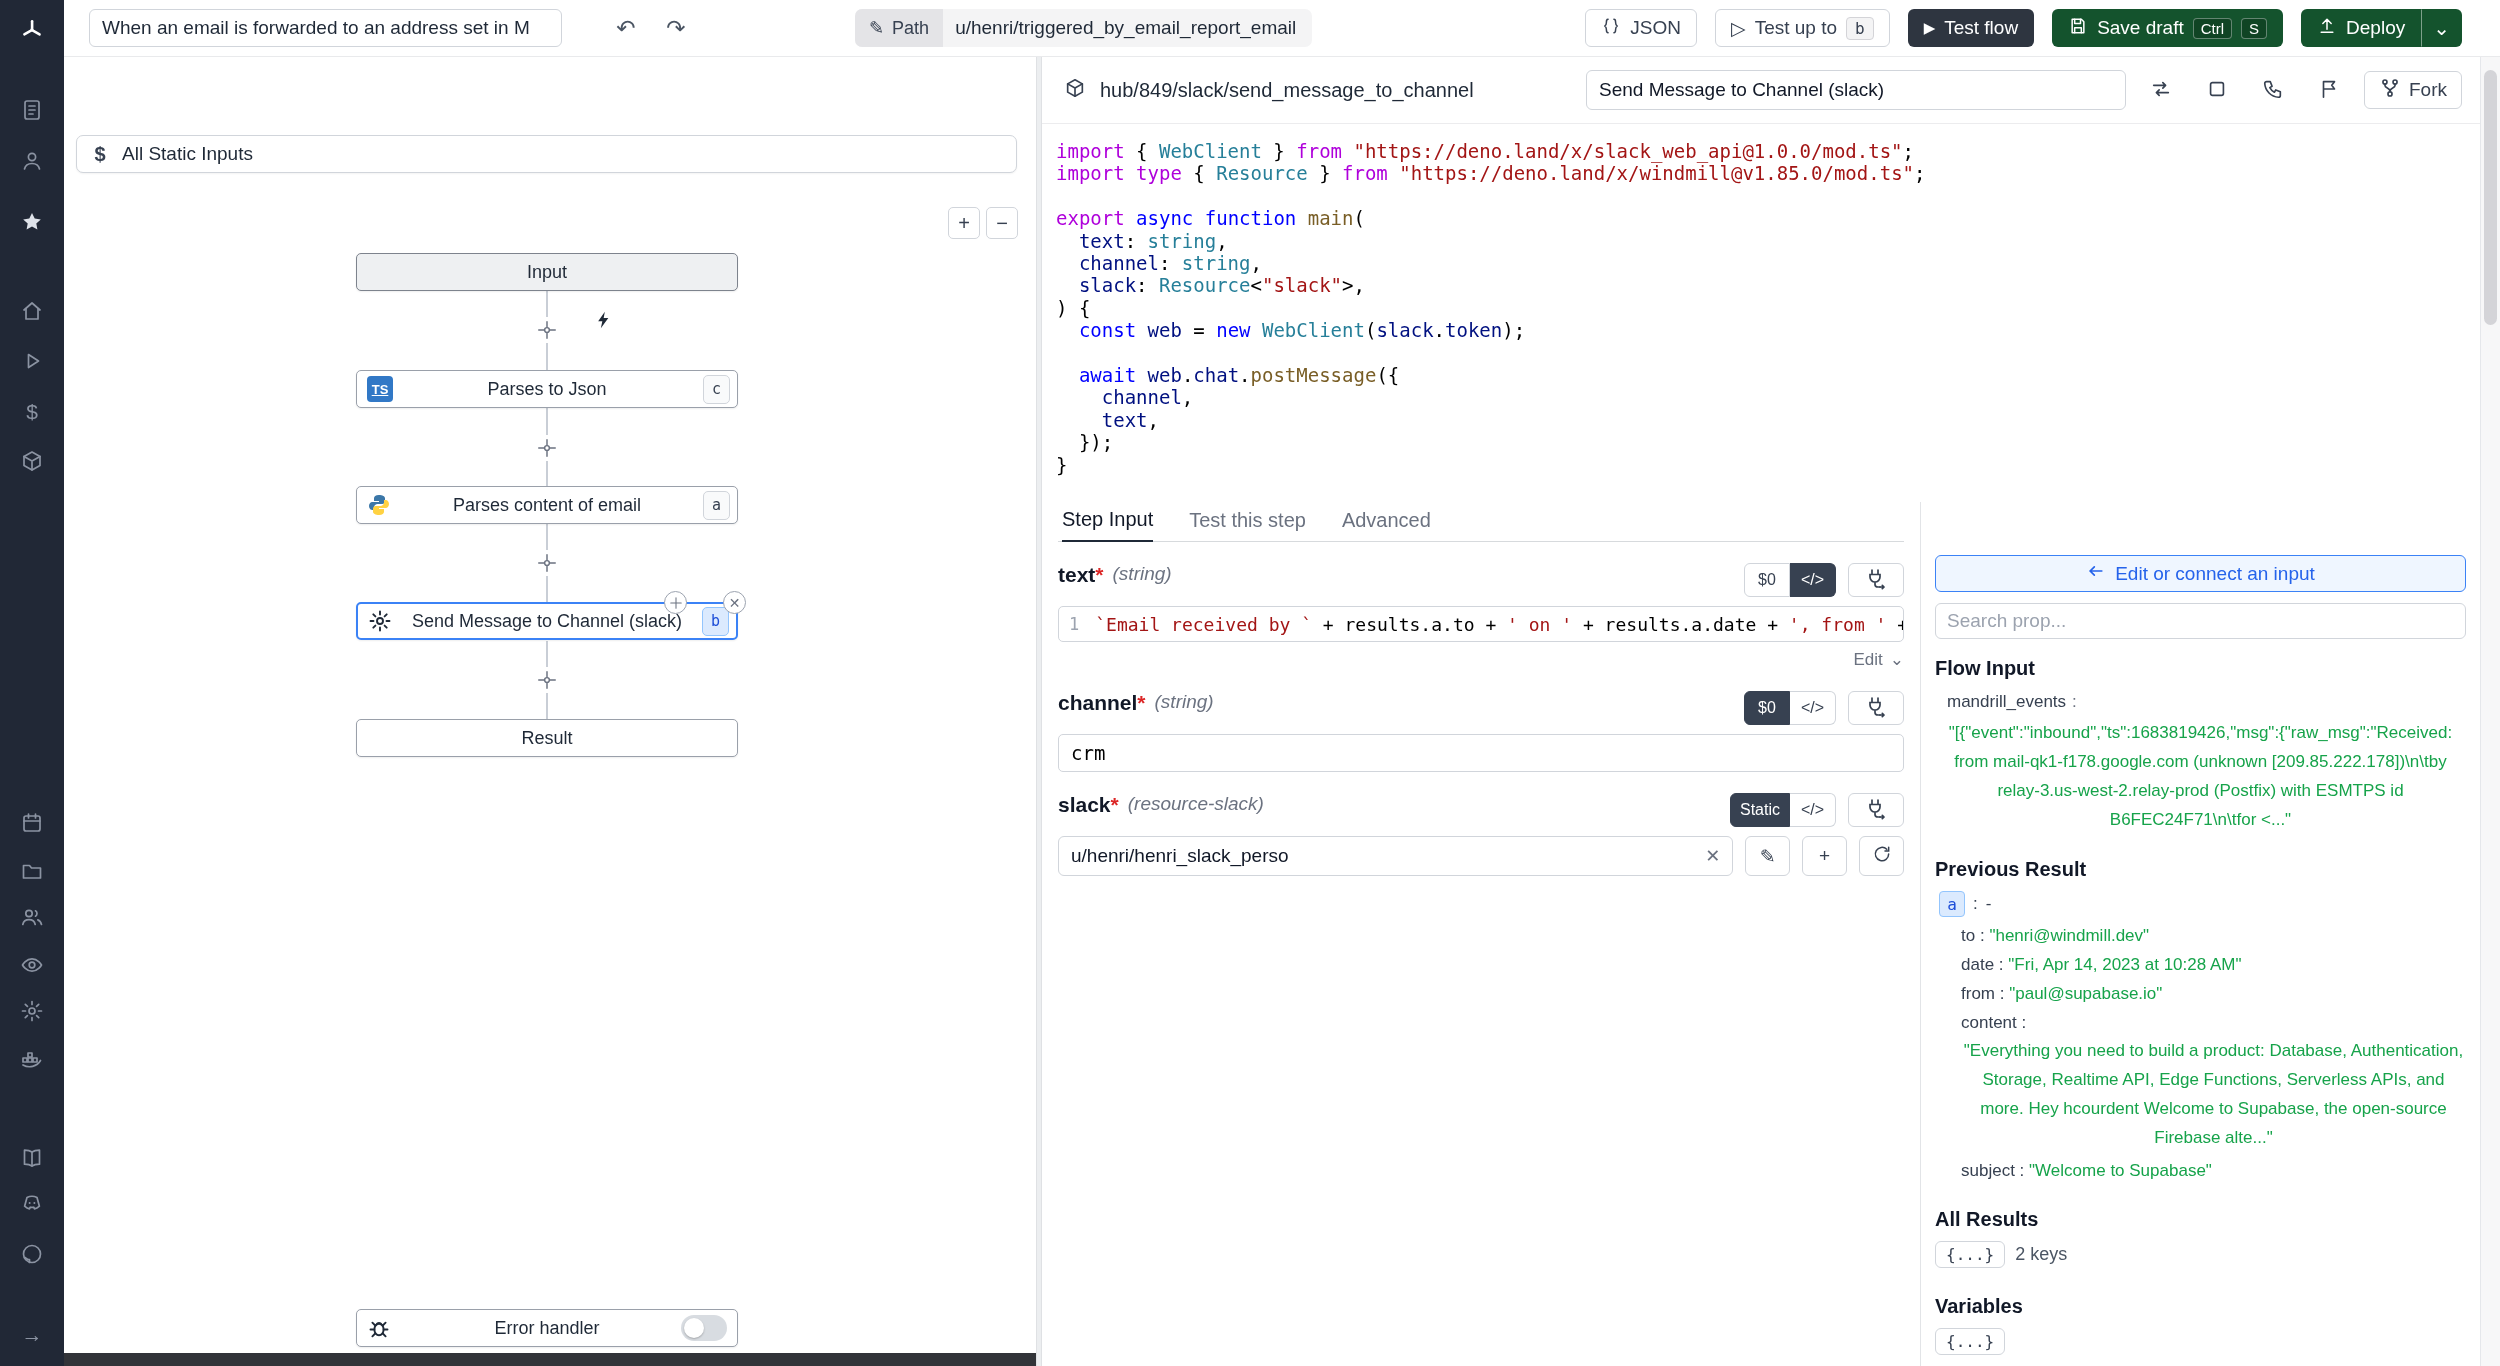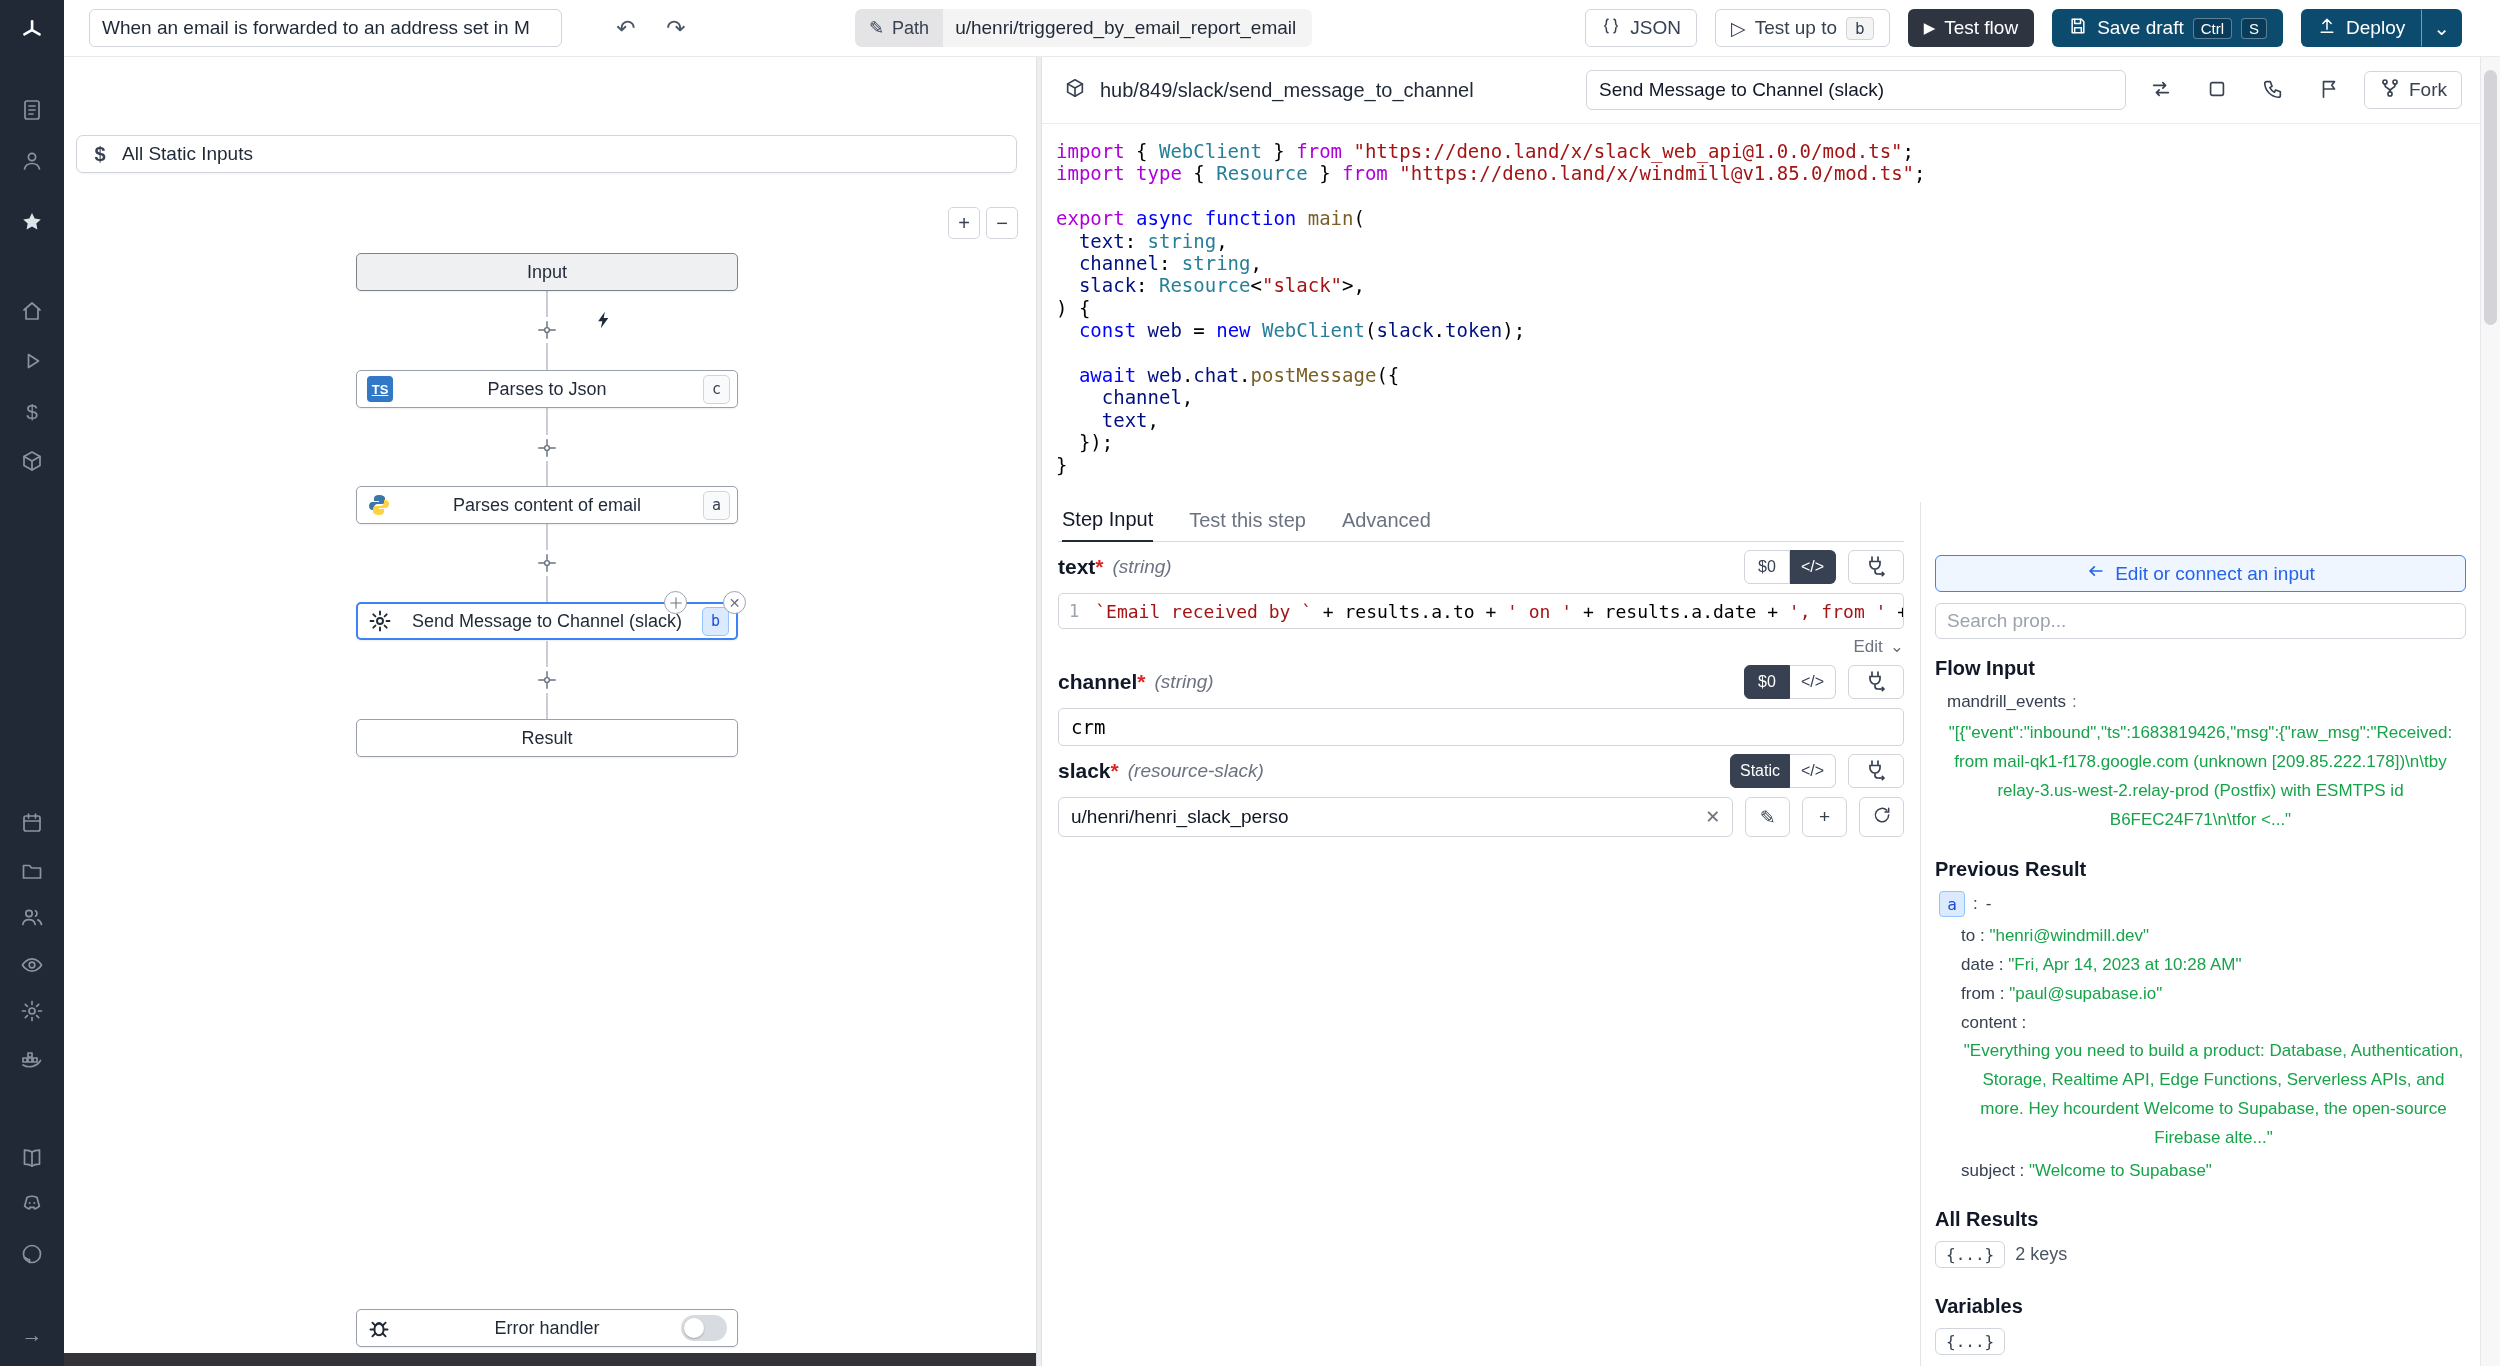--- a/index.html
+++ b/index.html
@@ -21,21 +21,21 @@
   .ghost-btn { position:absolute; top:9px; width:44px; height:38px; border:none; background:transparent; color:#4b5563; font-size:23px; cursor:pointer; border-radius:6px; }
   .undo { left:540px; } .redo { left:590px; }
   .path-group { position:absolute; left:791px; top:9px; height:38px; display:flex; align-items:center; background:#f4f4f5; border-radius:7px; padding-right:16px; cursor:pointer; }
   .path-chip { display:flex; align-items:center; gap:8px; background:#e4e4e7; border-radius:7px 0 0 7px; height:38px; padding:0 14px; font-size:18px; color:#374151; }
   .path-value { margin-left:12px; font-size:19px; color:#1f2937; }
   .topbar-right { position:absolute; right:38px; top:9px; display:flex; gap:18px; align-items:center; }
   .btn { display:inline-flex; align-items:center; justify-content:center; gap:9px; height:38px; padding:0 15px; border-radius:6px; font-size:19px; border:1px solid transparent; background:#fff; cursor:pointer; font-family:inherit; color:#374151; white-space:nowrap; }
   .btn svg { width:20px; height:20px; fill:none; stroke:currentColor; stroke-width:1.8; stroke-linecap:round; stroke-linejoin:round; }
   .btn.outline { border-color:#d1d5db; }
   .btn.dark { background:#2e3540; color:#fff; }
-  .btn.blue { background:#0c4a6e; color:#fff; }
+  .btn.blue { background:#14532d; color:#fff; }
   .chip { background:#f4f4f5; border:1px solid #d4d4d8; border-radius:4px; padding:1px 8px; font-size:16px; color:#374151; font-family:"DejaVu Sans Mono",monospace; }
   .kbd { background:rgba(0,0,0,.18); border:1px solid rgba(255,255,255,.35); border-radius:4px; padding:1px 7px; font-size:15px; color:#fff; }
   .deploy-group { display:flex; }
   .deploy-main { border-radius:6px 0 0 6px; }
   .deploy-caret { border-radius:0 6px 6px 0; border-left:1px solid rgba(255,255,255,.45); padding:0 11px; font-size:20px; }
 
   
   .flow-panel { position:absolute; left:64px; top:57px; width:972px; height:1296px; background:#fff; }
   .bar { position:absolute; left:12px; width:941px; height:38px; border:1px solid #d1d5db; border-radius:7px; background:#fff; display:flex; align-items:center; gap:12px; padding:0 13px; font-size:19px; font-weight:500; color:#1f2937; box-shadow:0 1px 2px rgba(0,0,0,.05); cursor:pointer; }
   .bar svg { width:20px; height:20px; fill:none; stroke:#374151; stroke-width:1.8; stroke-linecap:round; }
@@ -79,21 +79,21 @@
   .code-line { white-space:pre; }
   .tk-kw { color:#AF00DB; } .tk-kw2 { color:#0000FF; } .tk-ty { color:#267F99; }
   .tk-fn { color:#795E26; } .tk-vr { color:#001080; } .tk-st { color:#A31515; } .tk-pl { color:#000; }
 
   .bottom { position:absolute; top:445px; left:0; right:0; bottom:0; display:flex; }
   .form-col { width:878px; padding:0 16px; }
   .tabs { display:flex; gap:36px; height:40px; align-items:flex-end; border-bottom:1px solid #d7dadd; padding:0 4px; }
   .tab { font-size:20px; color:#6b7280; padding-bottom:9px; cursor:pointer; }
   .tab.active { color:#111827; font-weight:500; border-bottom:2px solid #1f2937; margin-bottom:-1px; }
 
-  .field-head { display:flex; align-items:center; margin-top:8px; }
+  .field-head { display:flex; margin-top:21px; }
   .f-name { font-size:21px; font-weight:700; color:#111827; }
   .req { color:#dc2626; }
   .f-type { font-style:italic; color:#6b7280; font-size:19px; margin-left:9px; }
   .f-controls { margin-left:auto; display:flex; align-items:center; gap:12px; }
   .seg { display:flex; }
   .seg-btn { min-width:46px; height:34px; border:1px solid #d1d5db; background:#fff; color:#374151; font-size:16px; cursor:pointer; display:flex; align-items:center; justify-content:center; padding:0 9px; font-family:inherit; }
   .seg-btn:first-child { border-radius:6px 0 0 6px; }
   .seg-btn:last-child { border-radius:0 6px 6px 0; border-left:none; }
   .seg-btn.on { background:#374151; border-color:#374151; color:#fff; }
   .plug-btn { width:56px; height:34px; border:1px solid #d1d5db; border-radius:6px; background:#fff; cursor:pointer; display:flex; align-items:center; justify-content:center; color:#374151; }

